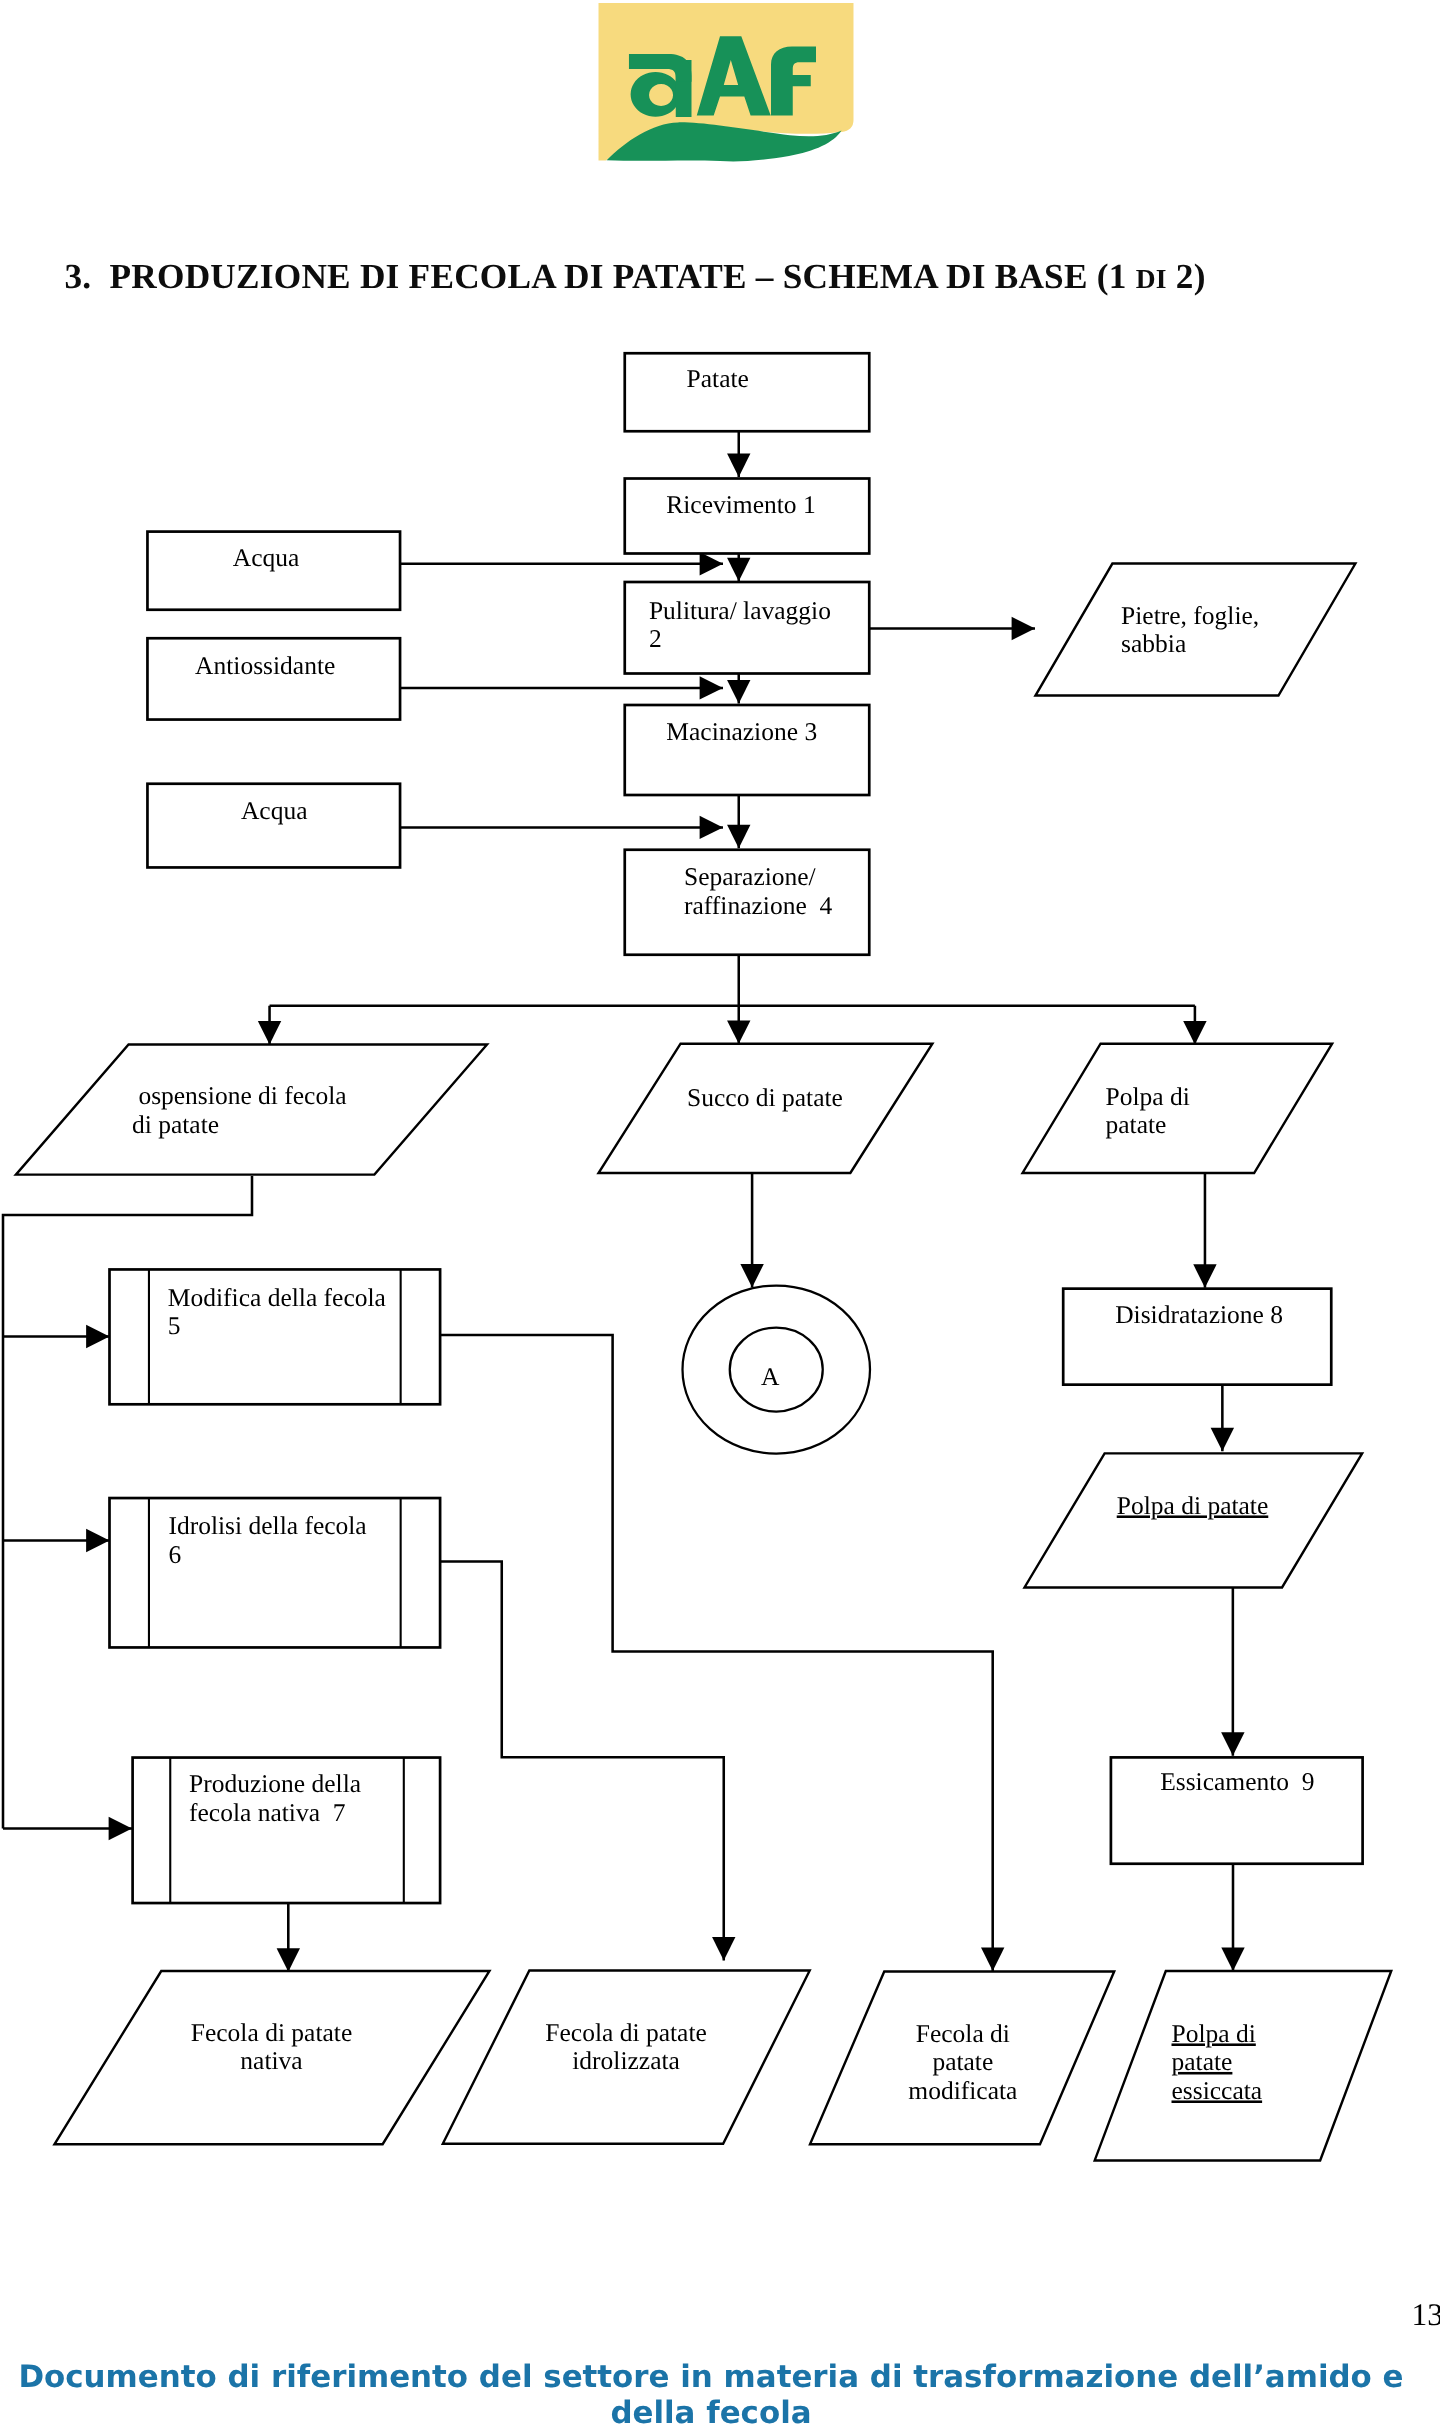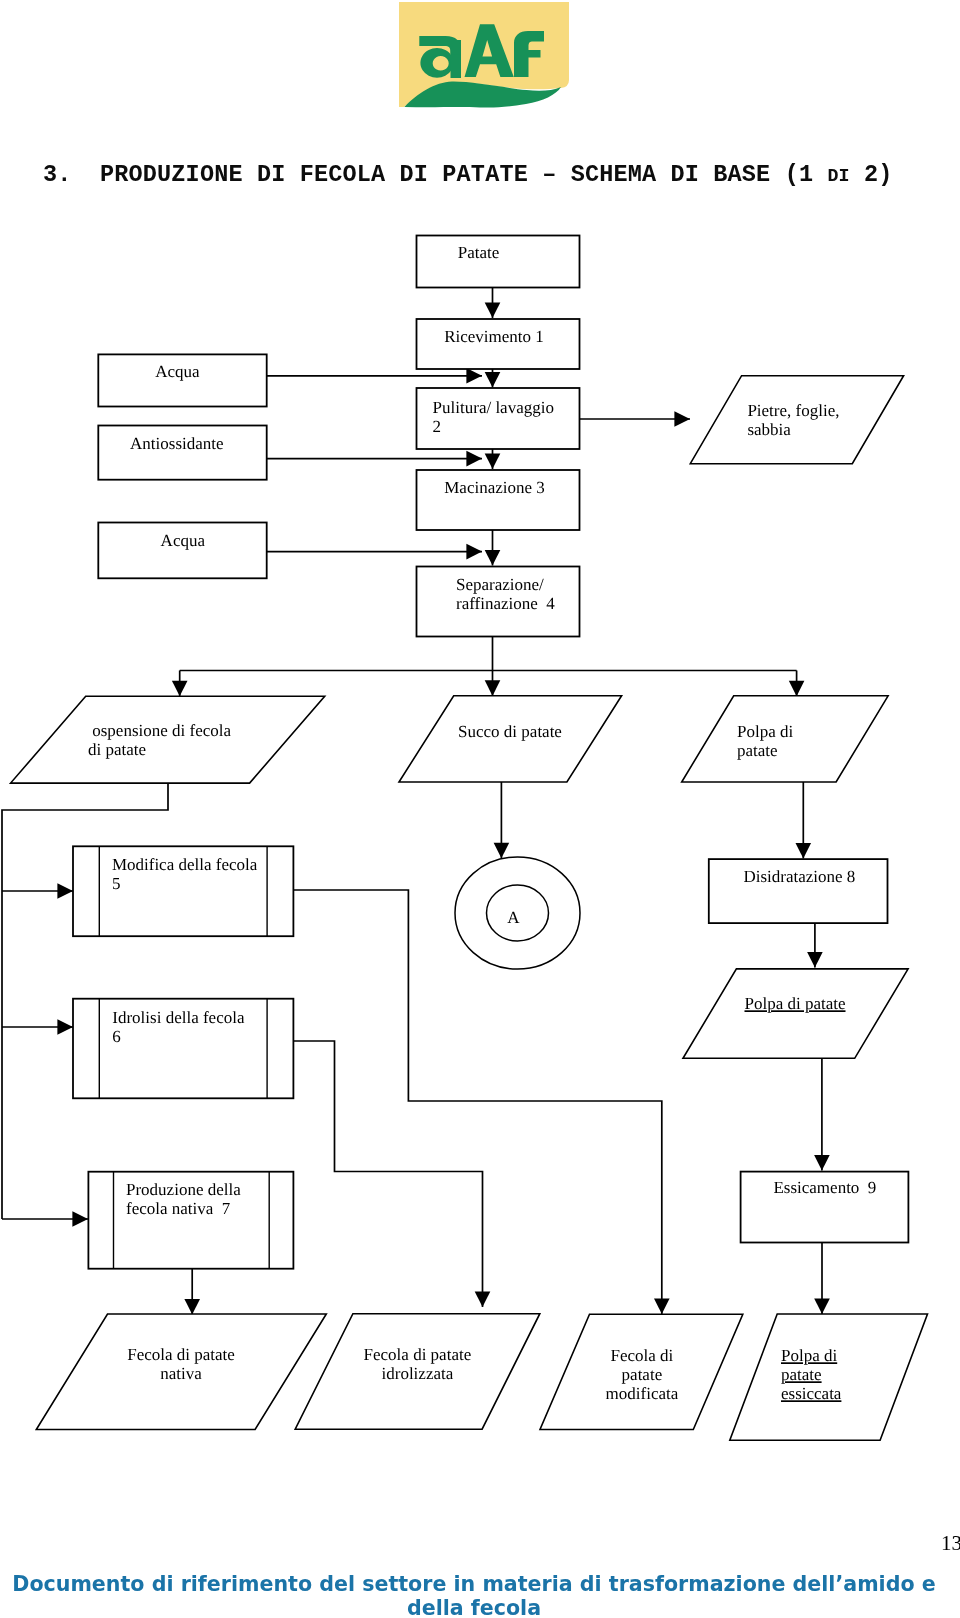--- a/index.html
+++ b/index.html
@@ -1,20 +1,20 @@
 <!DOCTYPE html>
 <html><head>
 <meta charset="utf-8">
 <title>Produzione di fecola di patate</title>
 <style>
   html,body{margin:0;padding:0;}
   body{width:960px;height:1618px;background:#ffffff;
        font-family:"Liberation Serif",serif;overflow:hidden;position:relative;}
   #logo{position:absolute;left:395px;top:0px;width:180px;height:120px;}
-  #title{position:absolute;left:43px;top:162px;font-family:Liberation Mono, monospace;
+  #title{position:absolute;left:43px;top:172px;font-family:Liberation Serif, serif;
          font-weight:bold;font-size:23.5px;color:#0d0d0d;white-space:pre;line-height:26px;letter-spacing:0.16px;
          -webkit-font-smoothing:antialiased;}
   #title .sc{font-size:0.78em;}
   #chart{position:absolute;left:0;top:0;}
   #pageno{position:absolute;left:941px;top:1533px;font-family:"Liberation Serif",serif;
           font-size:21px;line-height:21px;color:#000;}
   #footer{position:absolute;left:-6px;top:1572px;width:960px;text-align:center;
           font-family:"DejaVu Sans",sans-serif;font-weight:bold;font-size:20.6px;
           line-height:24.2px;color:#1B74A8;}
   .fl{display:block;}

